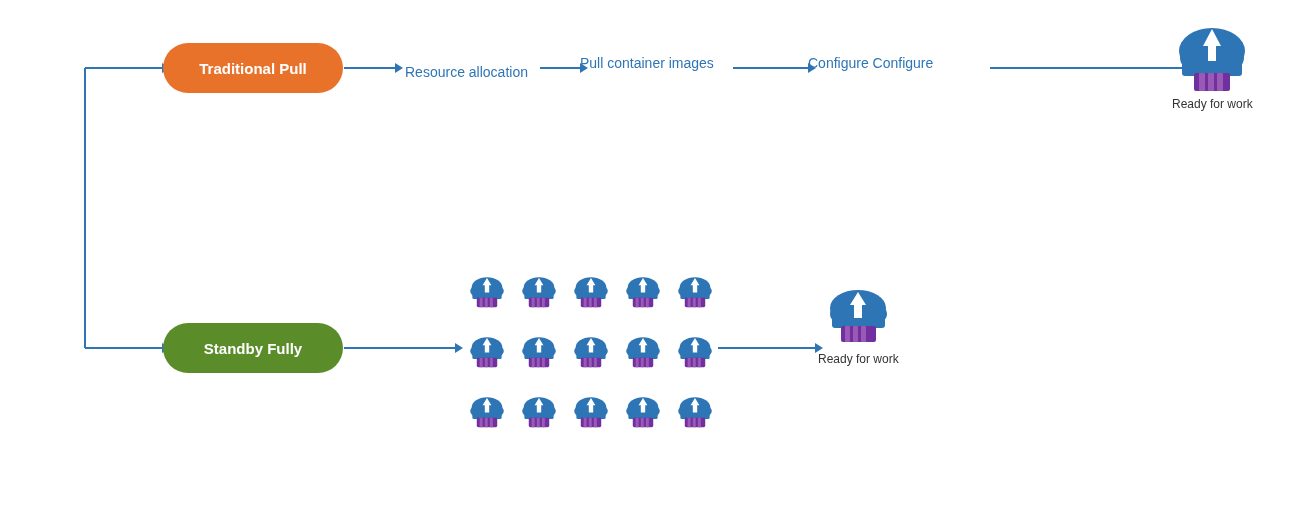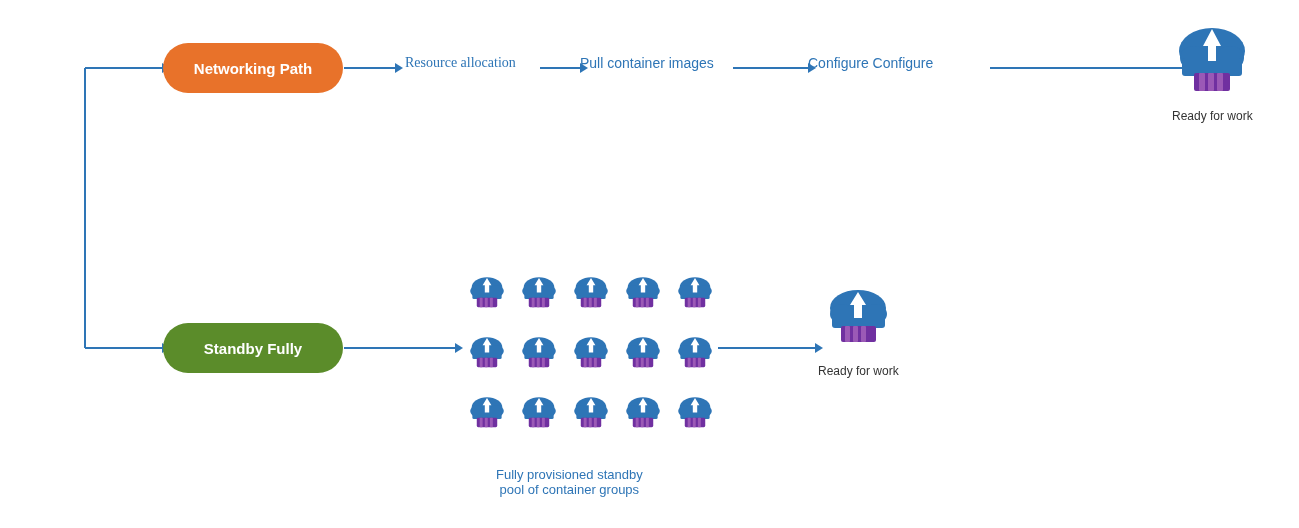--- a/index.html
+++ b/index.html
@@ -24,21 +24,21 @@
       flex-direction: column;
       align-items: center;
       gap: 0px;
     }
 
     
     .icon-label {
       font-size: 12px;
       color: #333;
       text-align: left;
-      margin-top: 16px;
+      margin-top: 4px;
       line-height: 1.3;
     }
 
     
     .pill {
       position: absolute;
       border-radius: 30px;
       display: flex;
       align-items: center;
       justify-content: center;
@@ -121,28 +121,28 @@
 
     <line x1="344" y1="348" x2="455" y2="348" stroke="#2E75B6" stroke-width="2"></line>
     <polygon points="455,343 463,348 455,353" fill="#2E75B6"></polygon>
 
     <line x1="718" y1="348" x2="815" y2="348" stroke="#2E75B6" stroke-width="2"></line>
     <polygon points="815,343 823,348 815,353" fill="#2E75B6"></polygon>
   </svg>
 
 
   <div class="pill pill-orange" style="left:163px;top:43px;">
-    <span>Networking Path</span>
+    <span>Traditional Pull</span>
   </div>
 
   <div class="pill pill-green" style="left:163px;top:323px;">
     <span>Standby Fully</span>
   </div>
 
-  <div class="step-label" style="left:405px;top:55px;font-family:Liberation Serif, serif;">Resource allocation</div>
+  <div class="step-label" style="left:405px;top:64px;">Resource allocation</div>
 
   <div class="step-label" style="left:580px;top:55px;">Pull container images</div>
 
   <div class="step-label" style="left:808px;top:55px;">Configure Configure</div>
 
   <div class="container-icon" style="left:1172px;top:23px;">
     <svg width="72" height="70" viewBox="0 0 72 70">
       <ellipse cx="36" cy="28" rx="33" ry="23" fill="#2E75B6"></ellipse>
       <ellipse cx="18" cy="35" rx="14" ry="12" fill="#2E75B6"></ellipse>
       <ellipse cx="54" cy="35" rx="14" ry="12" fill="#2E75B6"></ellipse>
@@ -350,24 +350,20 @@
           <rect x="4" y="22" width="40" height="11" fill="#2E75B6" rx="2"></rect>
           <polygon points="24,4 18,14 21,14 21,24 27,24 27,14 30,14" fill="white"></polygon>
           <rect x="10" y="31" width="28" height="13" fill="#7030A0" rx="2"></rect>
           <rect x="14" y="31" width="4" height="13" fill="#9B59B6" rx="1"></rect>
           <rect x="21" y="31" width="4" height="13" fill="#9B59B6" rx="1"></rect>
           <rect x="28" y="31" width="4" height="13" fill="#9B59B6" rx="1"></rect>
         </svg>
       </div>
   </div>
 
-  <div class="bottom-label" style="left:496px;top:467px;">
-    <span>Fully provisioned standby</span><br>
-    <span>pool of container groups</span>
-  </div>
 
   <div class="container-icon" style="left:818px;top:286px;">
     <svg width="65" height="62" viewBox="0 0 65 62">
       <ellipse cx="32" cy="22" rx="28" ry="18" fill="#2E75B6"></ellipse>
       <ellipse cx="16" cy="28" rx="12" ry="10" fill="#2E75B6"></ellipse>
       <ellipse cx="49" cy="28" rx="12" ry="10" fill="#2E75B6"></ellipse>
       <rect x="6" y="28" width="53" height="14" fill="#2E75B6" rx="3"></rect>
       <polygon points="32,6 24,19 28,19 28,32 36,32 36,19 40,19" fill="white"></polygon>
       <rect x="15" y="40" width="35" height="16" fill="#7030A0" rx="2"></rect>
       <rect x="19" y="40" width="5" height="16" fill="#9B59B6" rx="1"></rect>

